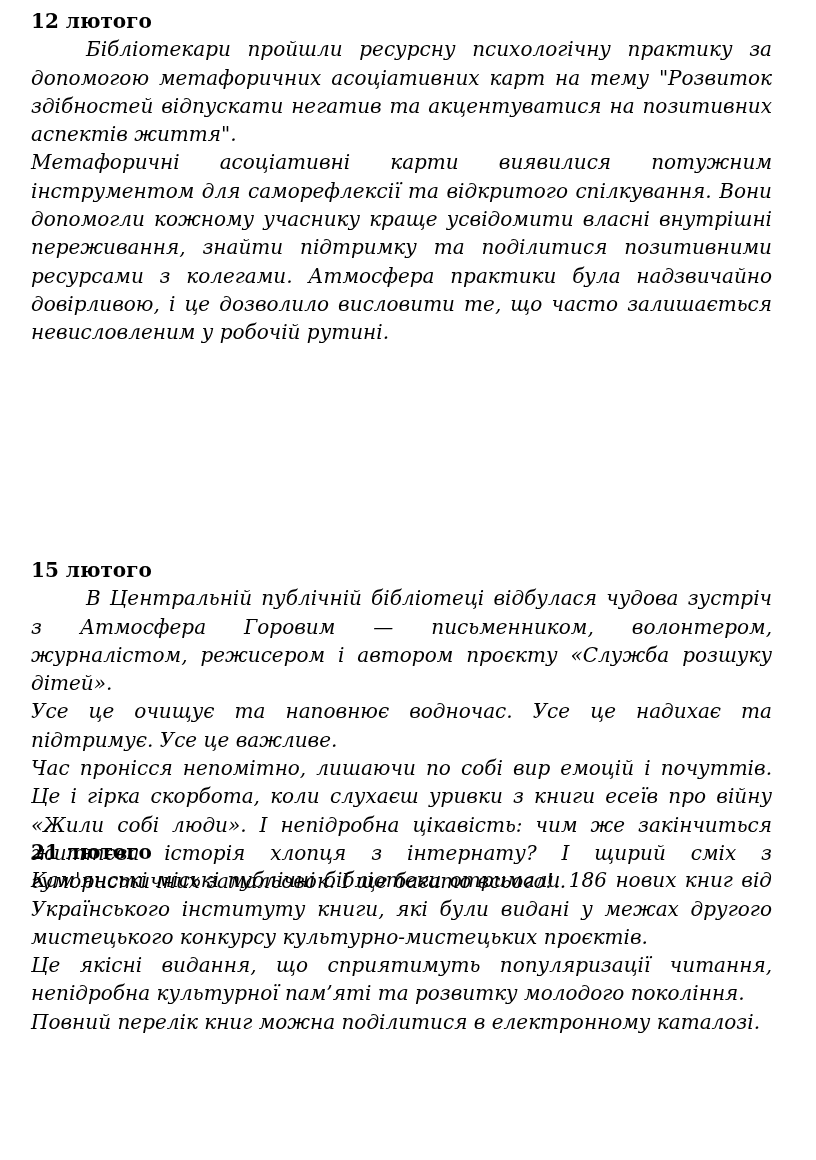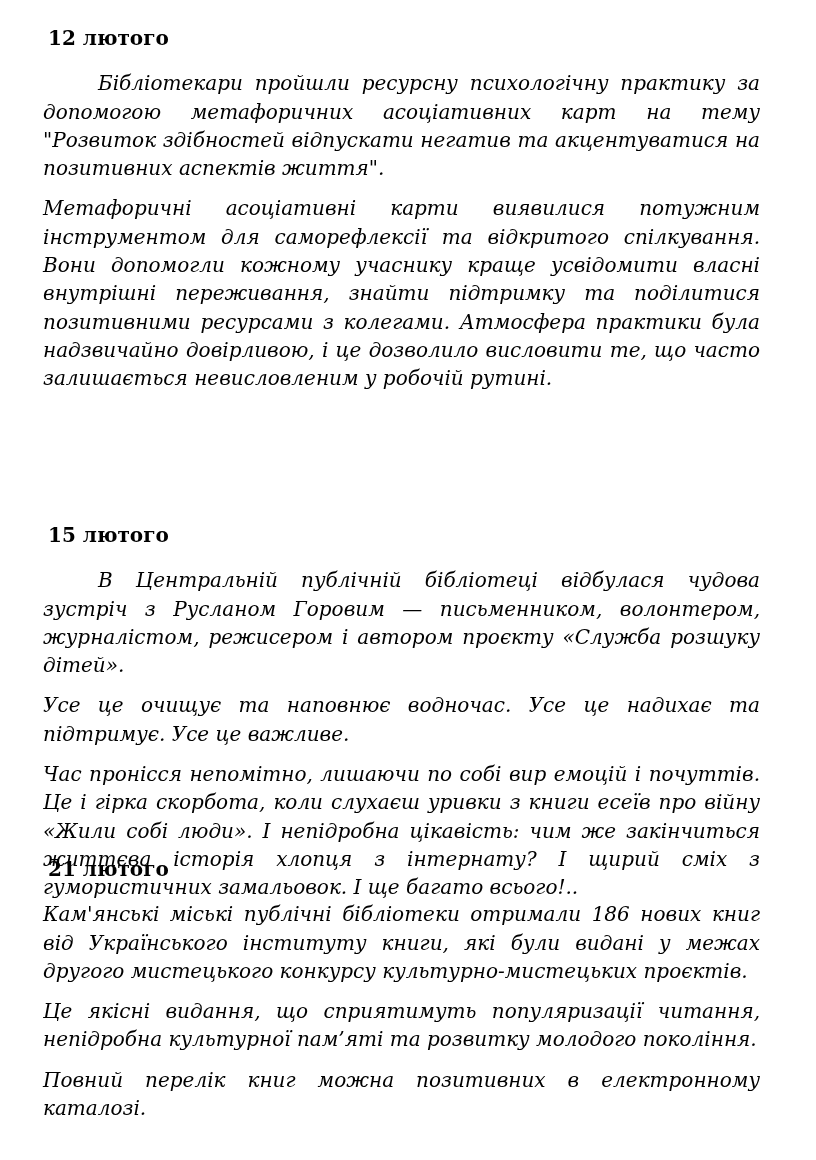--- a/index.html
+++ b/index.html
@@ -19,66 +19,66 @@
     position: absolute;
     left: 31px;
     width: 741px;
   }
   .entry-date {
     font-family: "DejaVu Serif", "Liberation Serif", serif;
     font-style: normal;
     font-weight: bold;
     font-size: 20px;
     line-height: 28.3px;
-    margin: 17px;
+    margin: 0;
     padding: 0;
     color: #000000;
   }
   .par {
     font-family: "DejaVu Serif", "Liberation Serif", serif;
     font-style: italic;
     font-weight: normal;
     font-size: 20px;
     line-height: 28.3px;
-    margin: 12px;
+    margin: 0;
     padding: 0;
     text-align: justify;
     color: #000000;
   }
   .par.first {
     text-indent: 55px;
   }
   
   #entry-0 { top: 7px; }
-  #entry-1 { top: 504px; }
+  #entry-1 { top: 556px; }
   #entry-2 { top: 838px; }
   #entry-3 { top: 1186px; text-align: center; }
 </style>
 </head>
 <body>
 
 <div class="page">
 
   <section class="entry" id="entry-0">
     <h2 class="entry-date">12 лютого</h2>
     <p class="par first">Бібліотекари пройшли ресурсну психологічну практику за допомогою метафоричних асоціативних карт на тему "Розвиток здібностей відпускати негатив та акцентуватися на позитивних аспектів життя".</p>
     <p class="par">Метафоричні асоціативні карти виявилися потужним інструментом для саморефлексії та відкритого спілкування. Вони допомогли кожному учаснику краще усвідомити власні внутрішні переживання, знайти підтримку та поділитися позитивними ресурсами з колегами. Атмосфера практики була надзвичайно довірливою, і це дозволило висловити те, що часто залишається невисловленим у робочій рутині.</p>
   </section>
 
   <section class="entry" id="entry-1">
     <h2 class="entry-date">15 лютого</h2>
-    <p class="par first">В Центральній публічній бібліотеці відбулася чудова зустріч з Русланом Горовим — письменником, волонтером, журналістом, режисером і автором проєкту «Служба розшуку дітей».</p>
+    <p class="par first">В Центральній публічній бібліотеці відбулася чудова зустріч з Атмосфера Горовим — письменником, волонтером, журналістом, режисером і автором проєкту «Служба розшуку дітей».</p>
     <p class="par">Усе це очищує та наповнює водночас. Усе це надихає та підтримує. Усе це важливе.</p>
     <p class="par">Час пронісся непомітно, лишаючи по собі вир емоцій і почуттів. Це і гірка скорбота, коли слухаєш уривки з книги есеїв про війну «Жили собі люди». І непідробна цікавість: чим же закінчиться життєва історія хлопця з інтернату? І щирий сміх з гумористичних замальовок. І ще багато всього!..</p>
   </section>
 
   <section class="entry" id="entry-2">
     <h2 class="entry-date">21 лютого</h2>
     <p class="par">Кам'янські міські публічні бібліотеки отримали 186 нових книг від Українського інституту книги, які були видані у межах другого мистецького конкурсу культурно-мистецьких проєктів.</p>
     <p class="par">Це якісні видання, що сприятимуть популяризації читання, непідробна культурної пам’яті та розвитку молодого покоління.</p>
-    <p class="par">Повний перелік книг можна позитивних в електронному каталозі.</p>
+    <p class="par">Повний перелік книг можна поділитися в електронному каталозі.</p>
   </section>
 
   <section class="entry" id="entry-3">
     <h2 class="entry-date">24 лютого</h2>
   </section>
 
 </div>
 
 </body></html>

